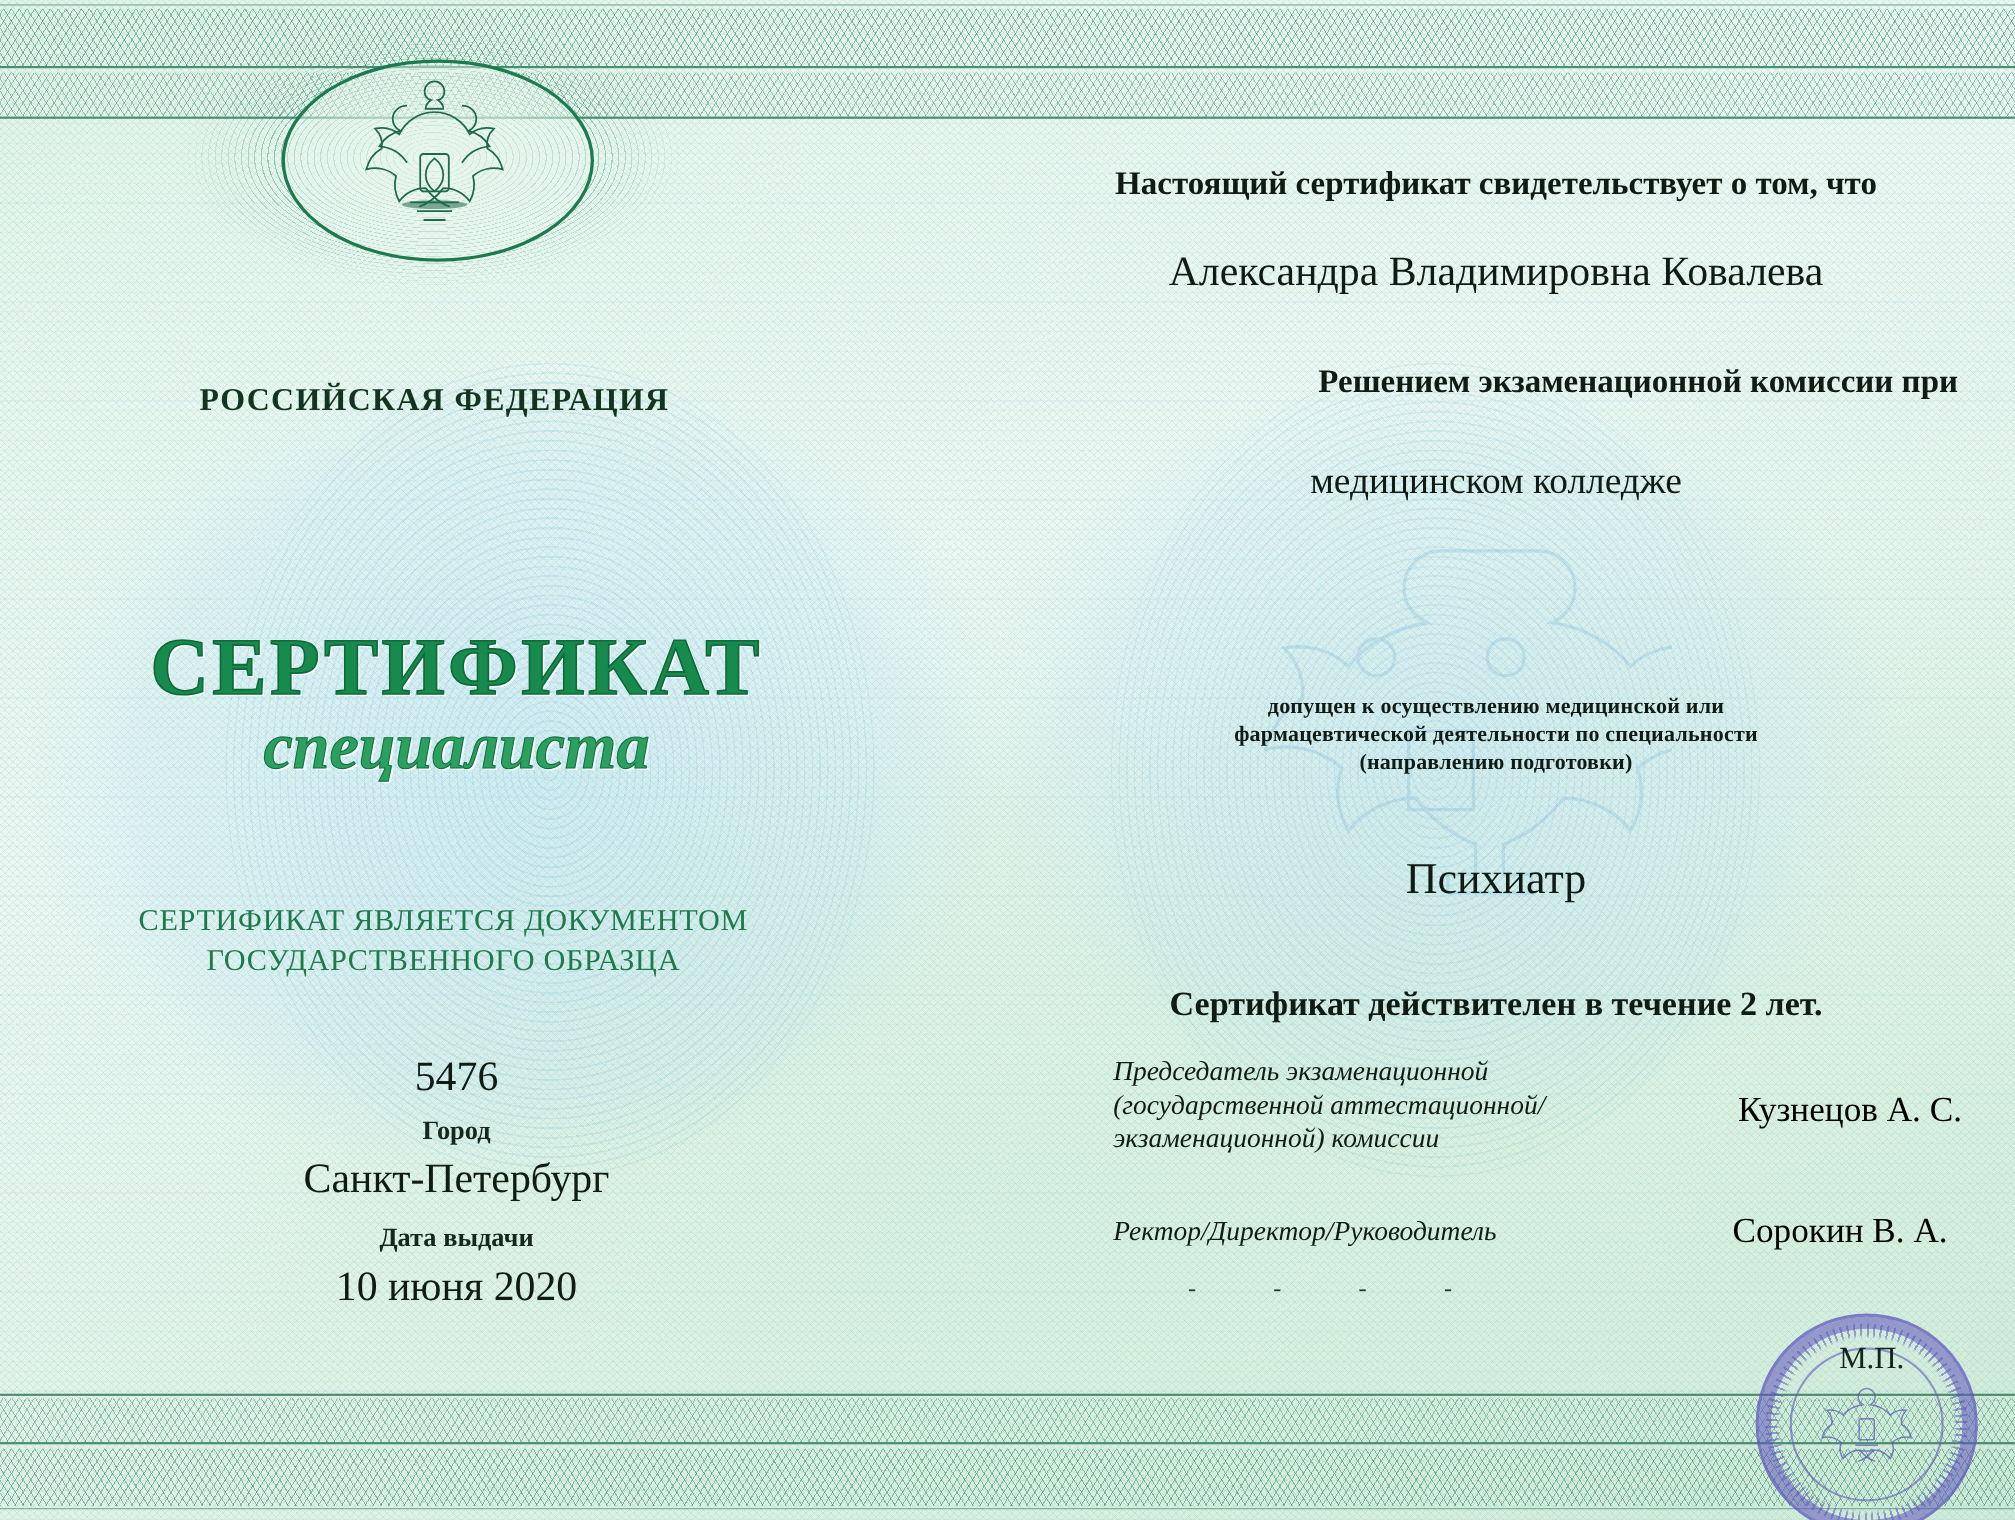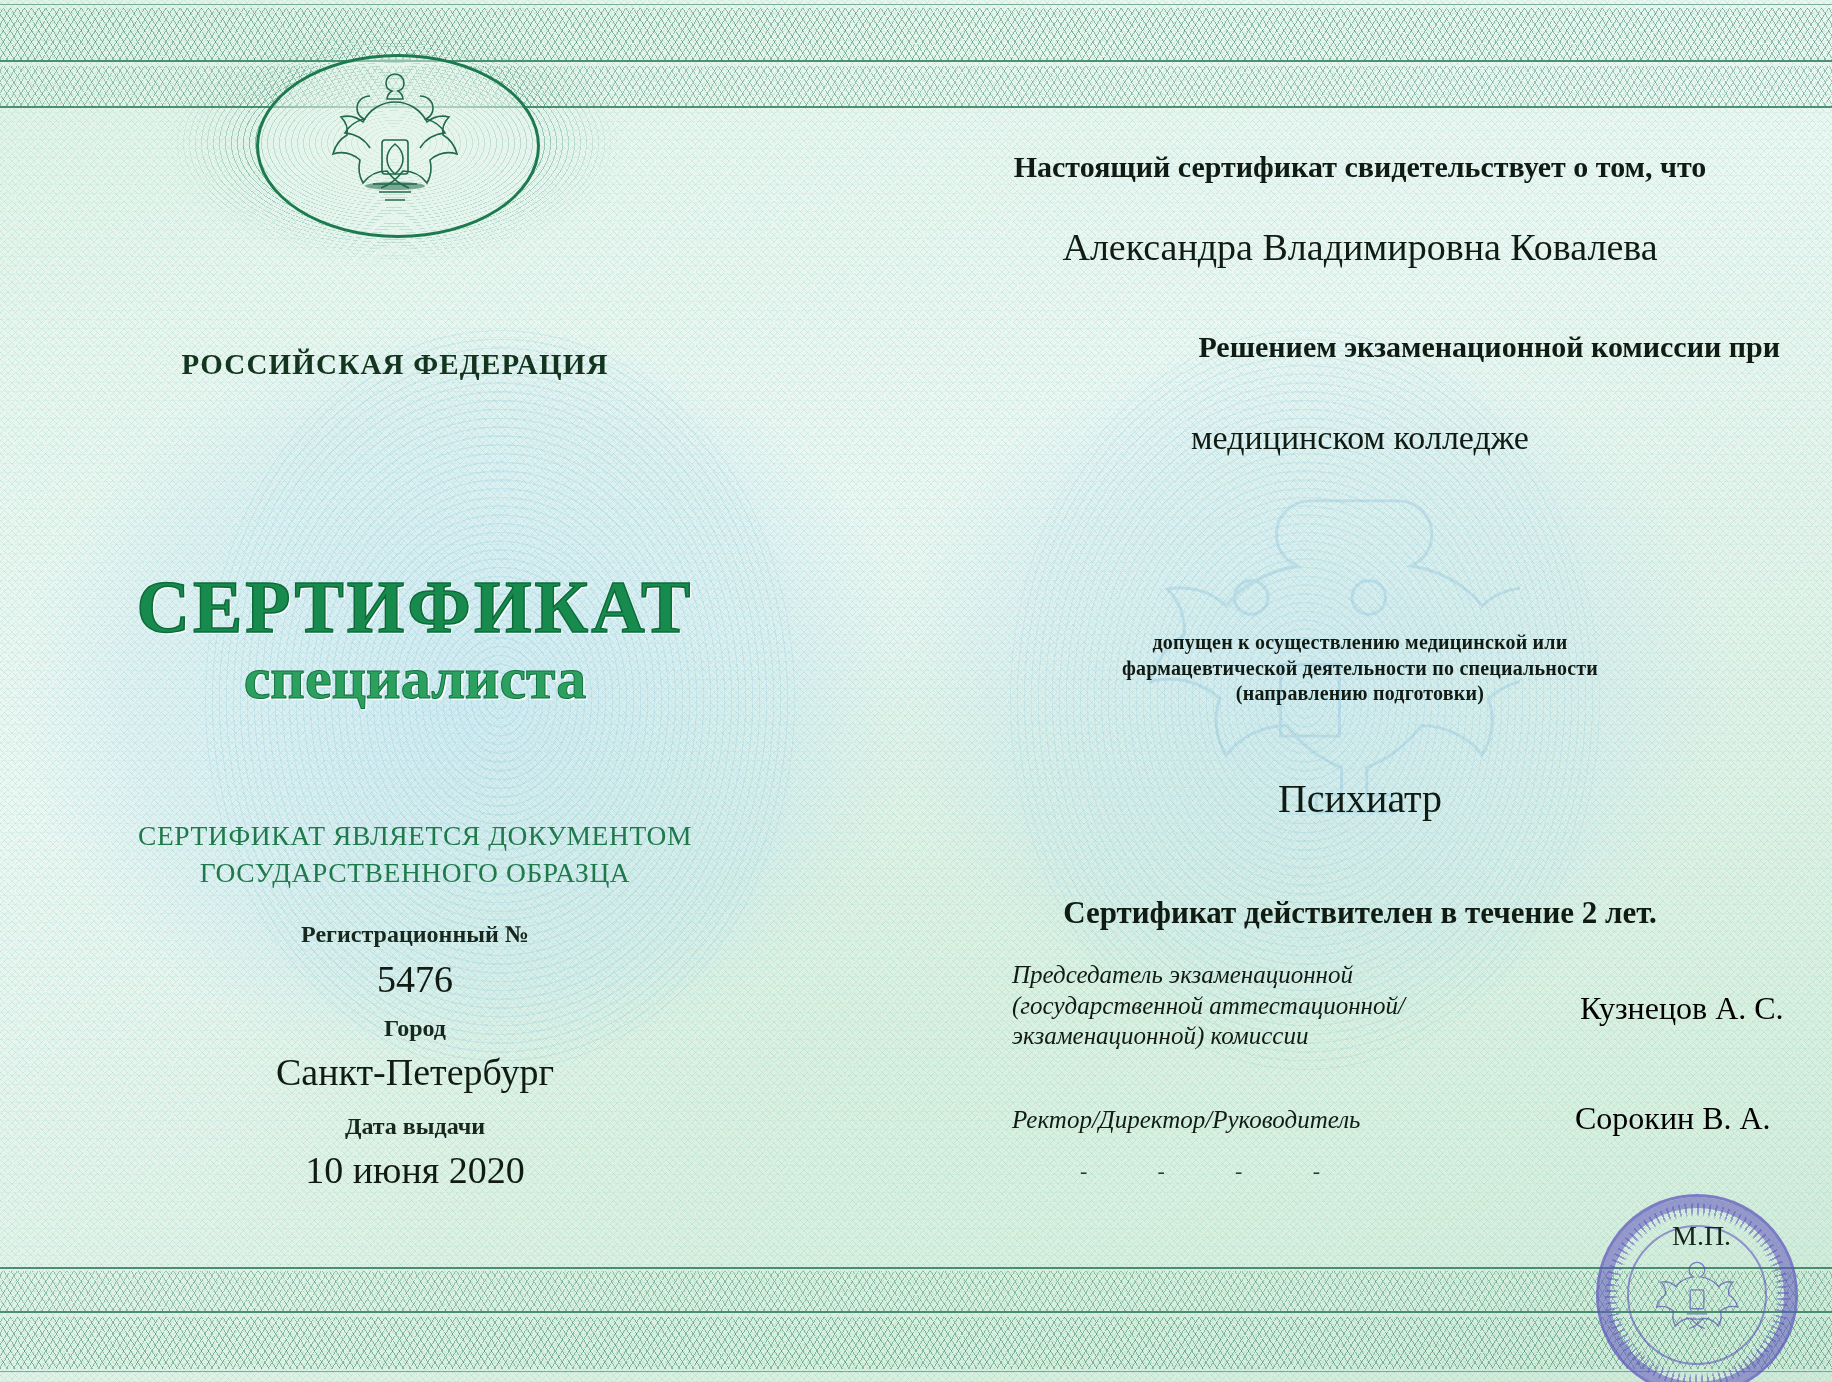--- a/index.html
+++ b/index.html
@@ -118,31 +118,32 @@
     font-size: 74px;
     font-weight: bold;
     letter-spacing: 3px;
     color: #178b4e;
     -webkit-text-stroke: 1.5px #0e6a3a;
     text-shadow: 2px 2px 0 rgba(255,255,255,.85), -1px -1px 0 rgba(255,255,255,.6);
     line-height: 1.02;
   }
   .cert-title .l2 {
     font-size: 60px;
+    font-style: italic;
     font-weight: bold;
     color: #2ba05f;
     -webkit-text-stroke: 1px #12713f;
     text-shadow: 2px 2px 0 rgba(255,255,255,.85);
     line-height: 1.05;
     margin-top: 2px;
   }
 
   .gov-doc {
     position: absolute;
-    left: 95px; top: 818px;
+    left: 83px; top: 818px;
     width: 640px;
     text-align: center;
     color: #1f7a4b;
     font-size: 27.5px;
     letter-spacing: 0.6px;
     line-height: 1.34;
   }
 
   .field-label {
     position: absolute;
@@ -341,21 +342,20 @@
   <div class="cert-title">
     <div class="l1">СЕРТИФИКАТ</div>
     <div class="l2">специалиста</div>
   </div>
 
   <div class="gov-doc">
     <div>СЕРТИФИКАТ ЯВЛЯЕТСЯ ДОКУМЕНТОМ</div>
     <div>ГОСУДАРСТВЕННОГО  ОБРАЗЦА</div>
   </div>
 
-  <div class="field-label lbl-reg">Регистрационный №</div>
   <div class="field-value val-reg">5476</div>
 
   <div class="field-label lbl-city">Город</div>
   <div class="field-value val-city">Санкт-Петербург</div>
 
   <div class="field-label lbl-date">Дата выдачи</div>
   <div class="field-value val-date">10 июня 2020</div>
 
   <div class="r-line intro">Настоящий сертификат свидетельствует о том, что</div>
   <div class="r-line fio">Александра Владимировна Ковалева</div>

